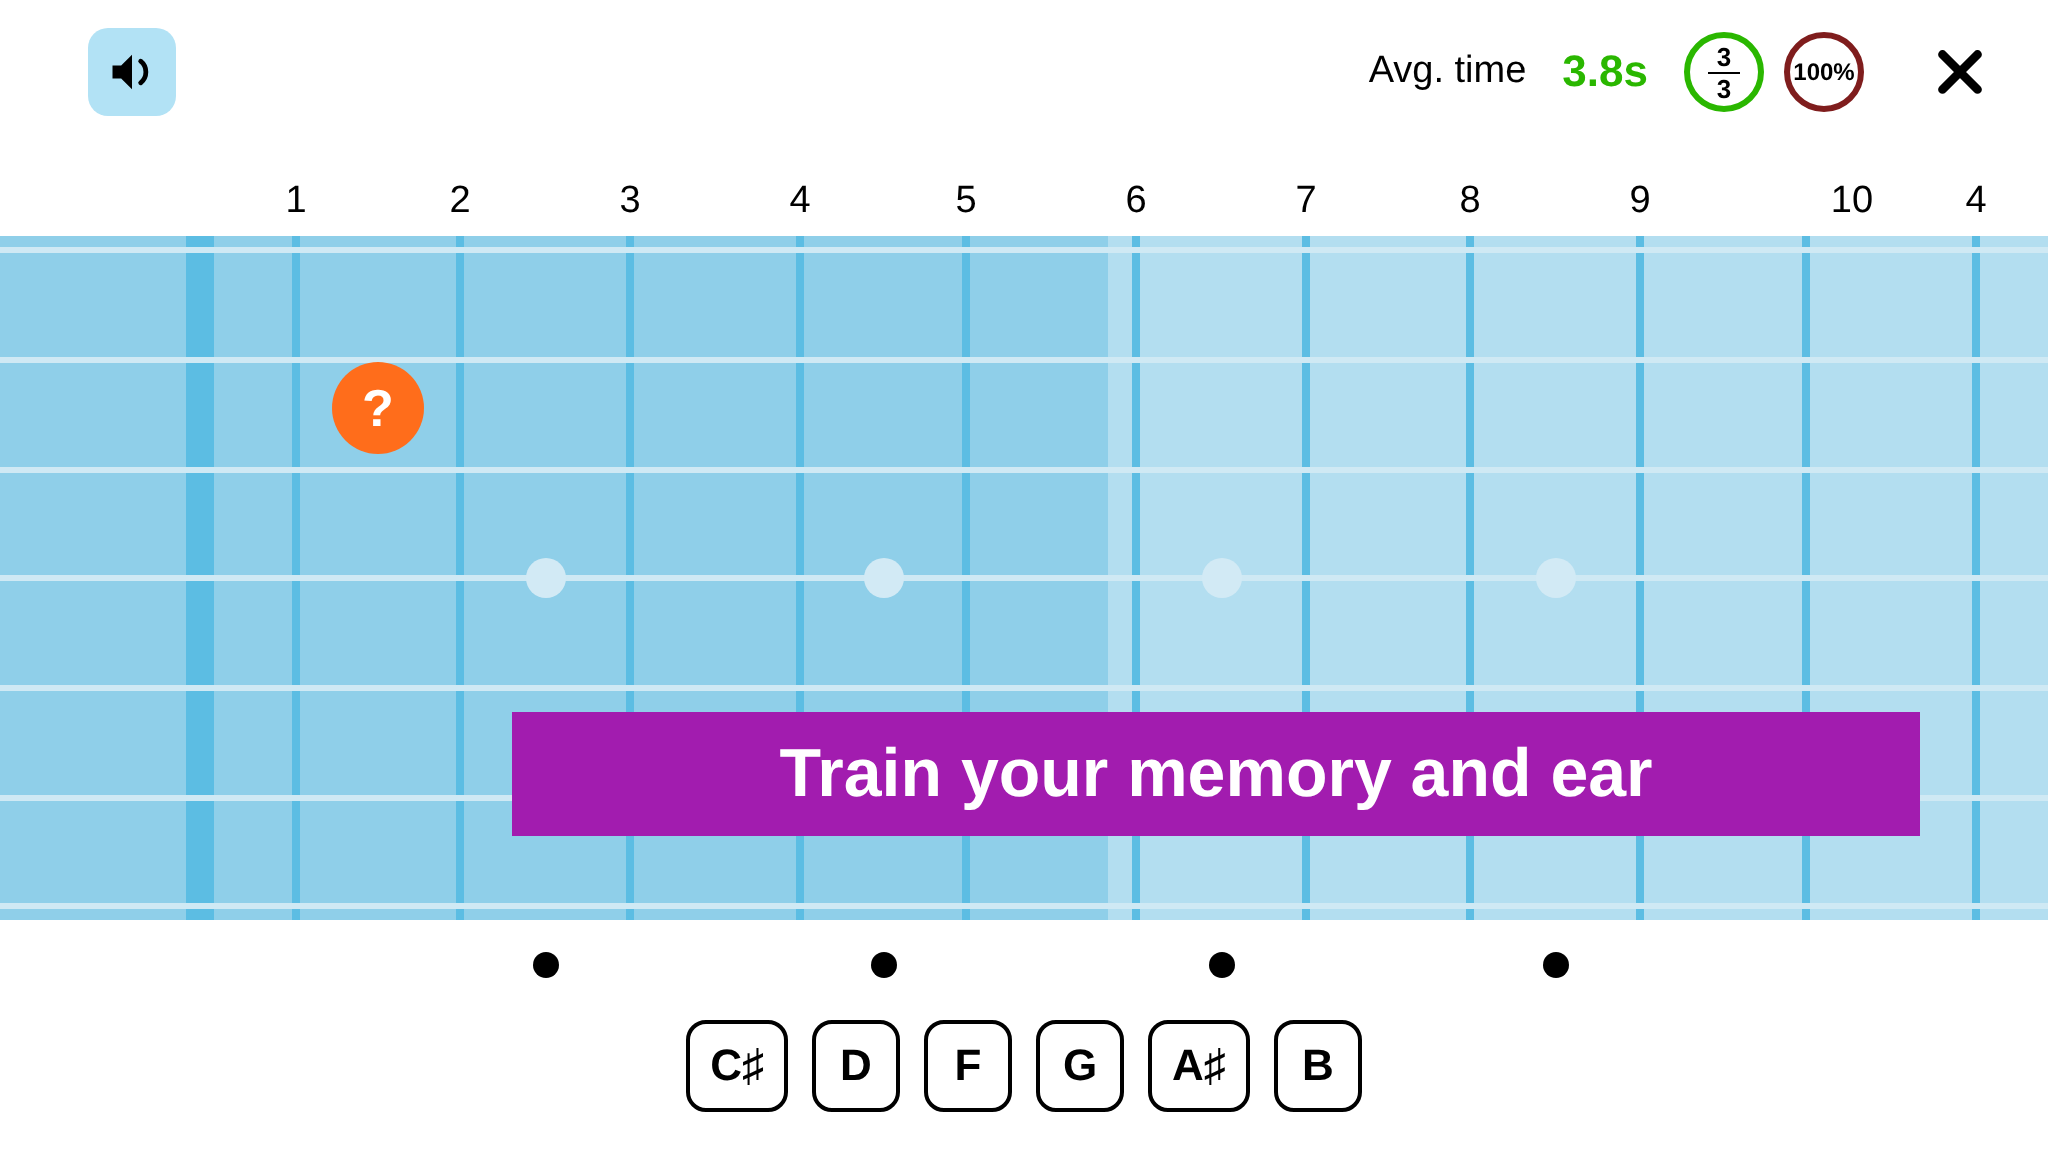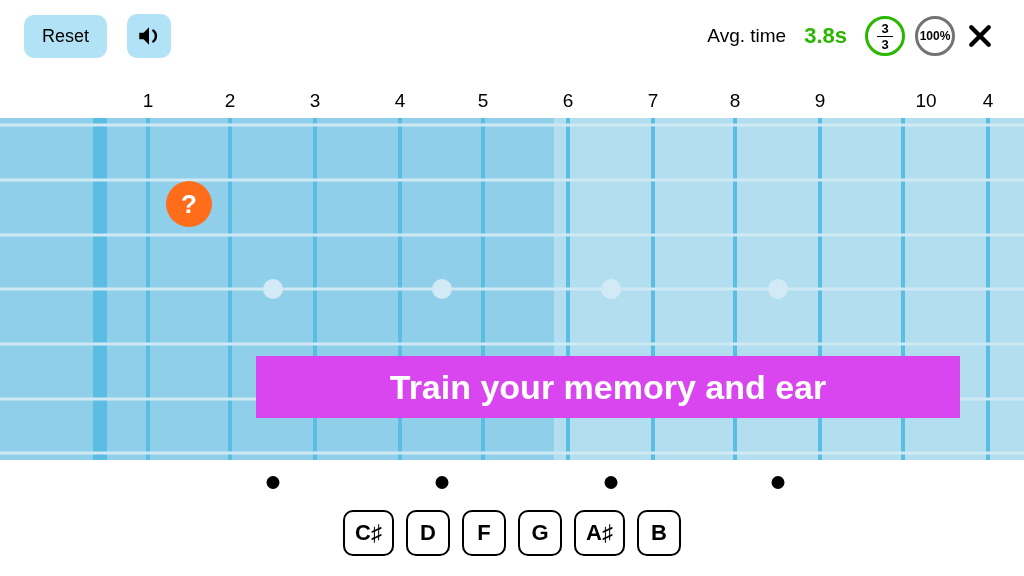--- a/index.html
+++ b/index.html
@@ -61,28 +61,28 @@
     align-items: center;
     justify-content: center;
     margin-right: 10px;
     font-weight: 700;
   }
   .score-frac-top { font-size: 13px; line-height: 1; border-bottom: 1.5px solid #000; padding: 0 4px 1px 4px; }
   .score-frac-bot { font-size: 13px; line-height: 1; padding-top: 1px; }
   .pct-circle {
     width: 40px;
     height: 40px;
-    border: 3px solid #737373;
+    border: 3px solid #7f1d1d;
     border-radius: 50%;
     display: flex;
     align-items: center;
     justify-content: center;
     font-size: 12px;
     font-weight: 700;
-    margin-right: 5px;
+    margin-right: 28px;
   }
   .close-btn {
     background: none;
     border: none;
     cursor: pointer;
     width: 40px;
     height: 40px;
     display: flex;
     align-items: center;
     justify-content: center;
@@ -179,21 +179,21 @@
     justify-content: center;
     transform: translate(-50%, -50%);
   }
 
   .banner {
     position: absolute;
     left: 256px;
     top: 356px;
     width: 704px;
     height: 62px;
-    background: #d946ef;
+    background: #a21caf;
     color: #fff;
     font-size: 34px;
     font-weight: 700;
     display: flex;
     align-items: center;
     justify-content: center;
   }
 
   .bottom-dots {
     position: absolute;
@@ -232,21 +232,20 @@
     cursor: pointer;
     display: flex;
     align-items: center;
     justify-content: center;
   }
 </style>
 </head>
 <body>
 
 <div class="topbar">
-  <button class="reset-btn">Reset</button>
   <button class="sound-btn">
     <svg width="26" height="26" viewBox="0 0 24 24">
       <path d="M3 9v6h4l5 5V4L7 9H3z" fill="#000"></path>
       <path d="M16 7c1.5 1.2 2.4 3 2.4 5s-.9 3.8-2.4 5" stroke="#000" stroke-width="2.2" fill="none" stroke-linecap="round"></path>
     </svg>
   </button>
   <div class="spacer"></div>
   <span class="avg-label">Avg. time</span>
   <span class="avg-time">3.8s</span>
   <div class="score-circle">

